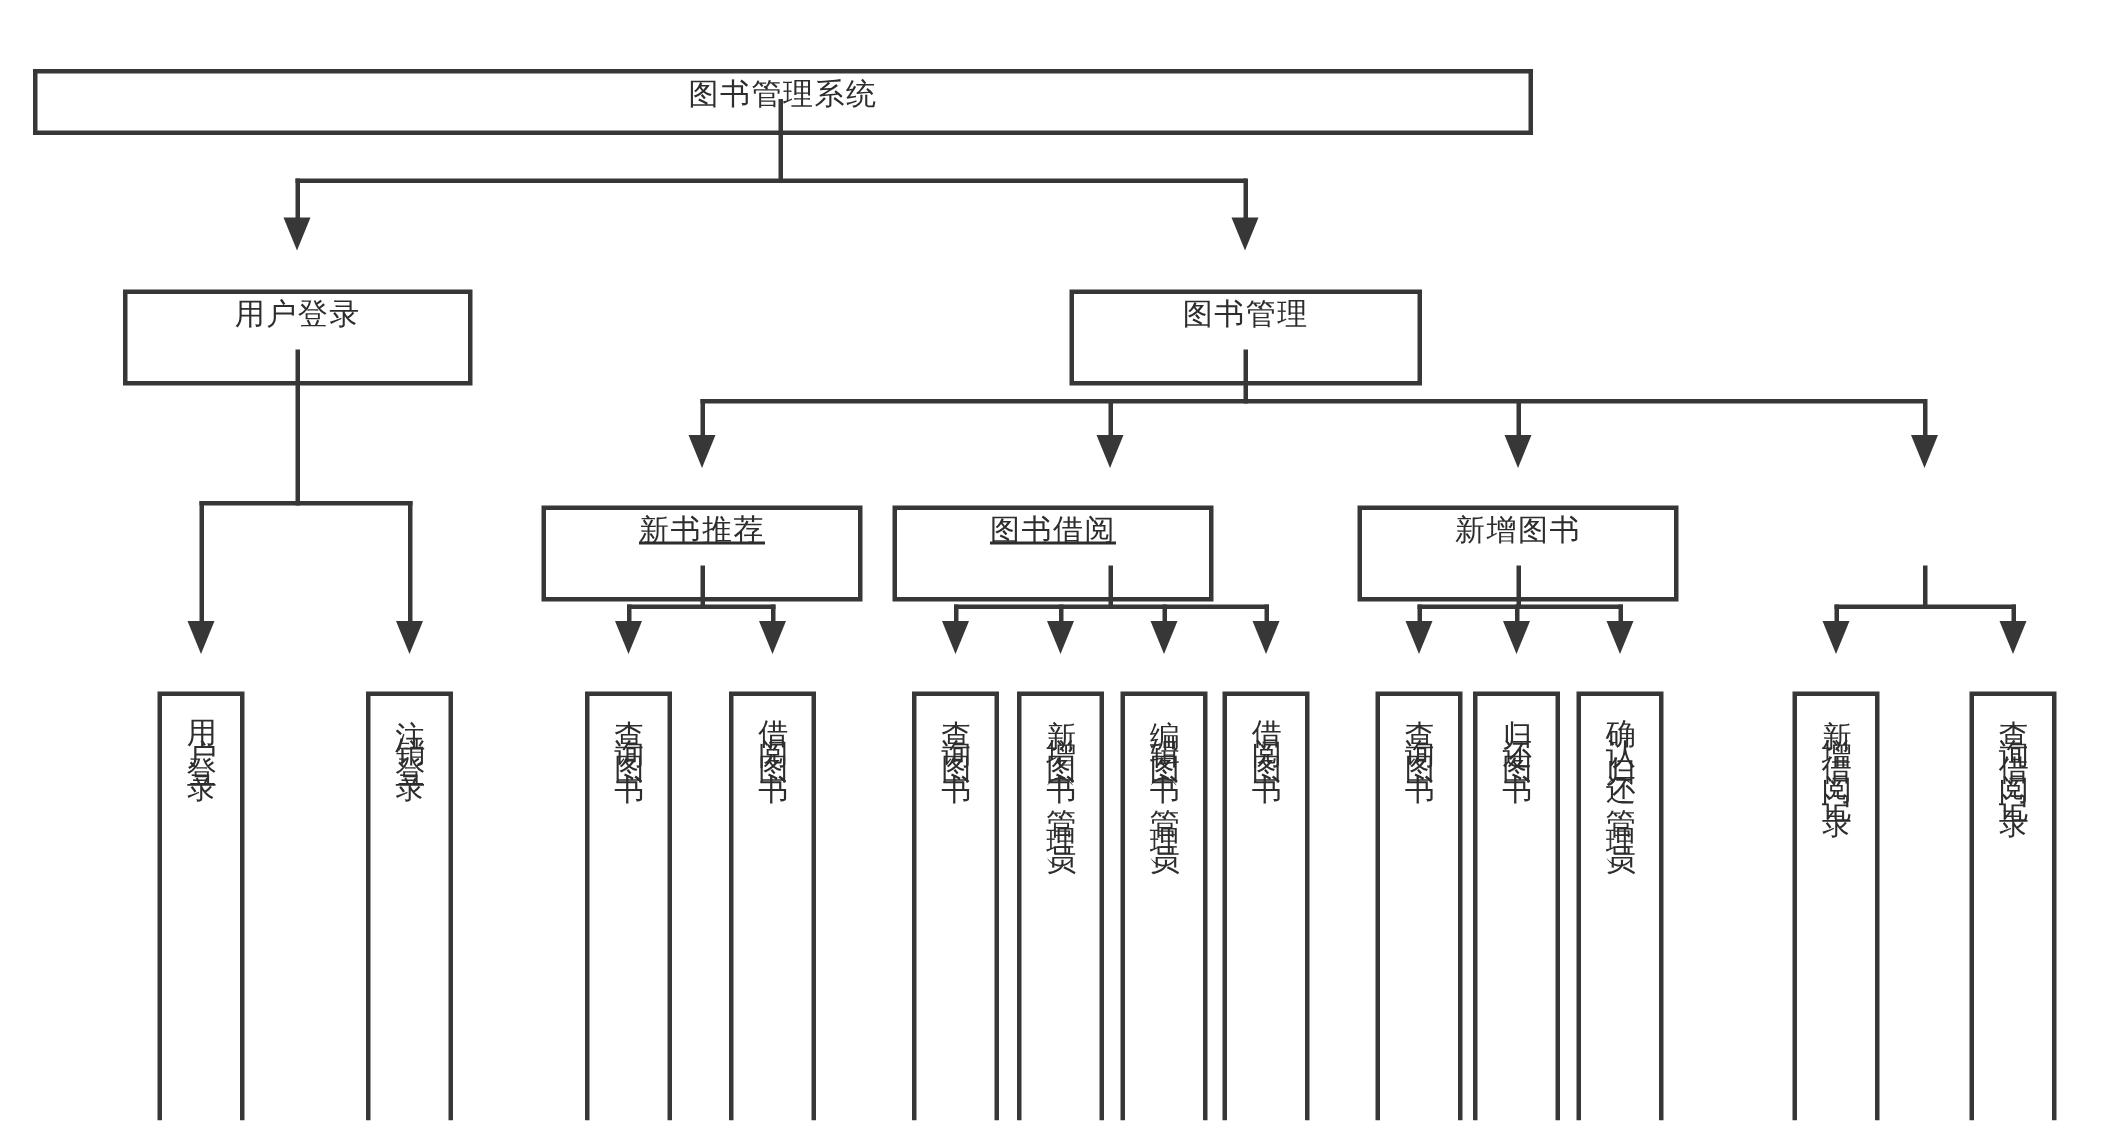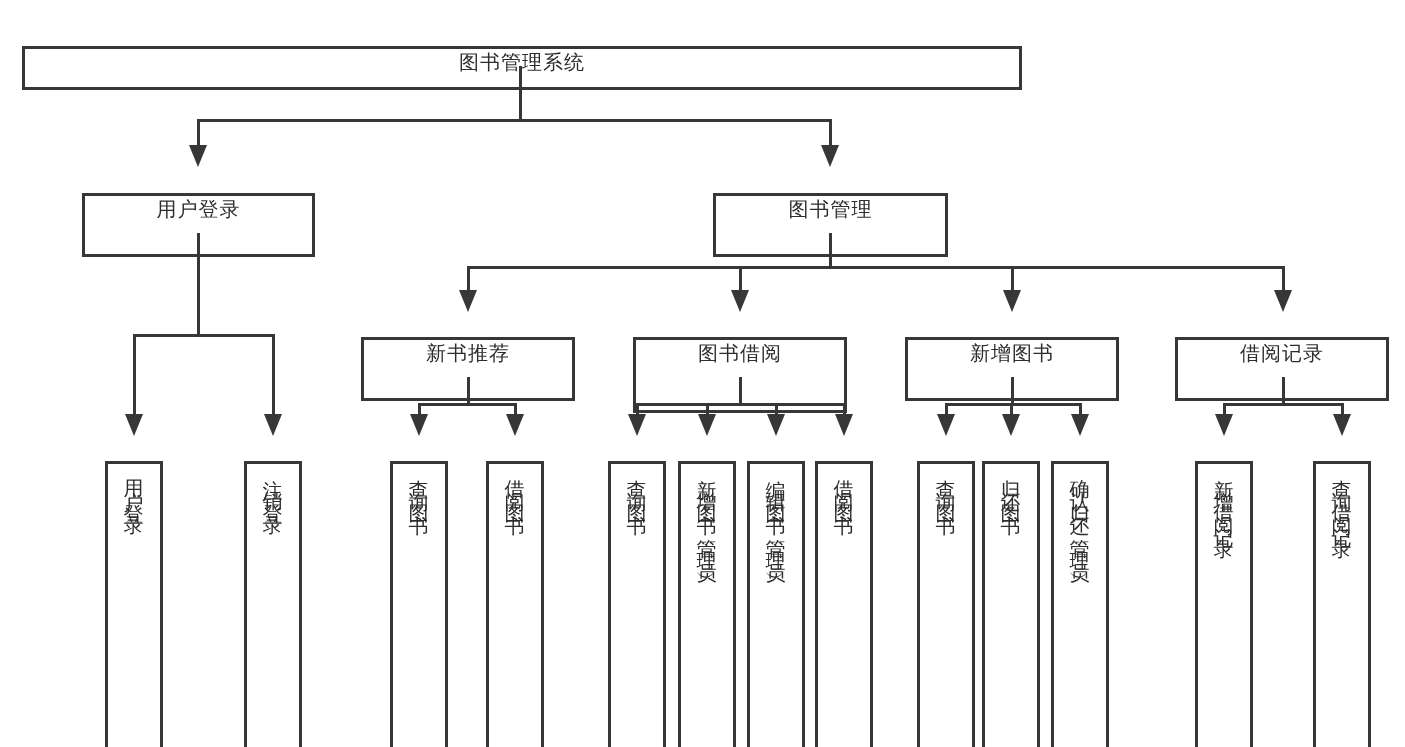--- a/index.html
+++ b/index.html
@@ -43,31 +43,28 @@
     <span>图书管理系统</span>
   </div>
 
   <div class="box" style="left:82px;top:169px;width:233px;height:64px;">
     <span>用户登录</span>
   </div>
   <div class="box" style="left:713px;top:169px;width:235px;height:64px;">
     <span>图书管理</span>
   </div>
 
-  <div class="box" style="left:361px;top:313px;width:214px;height:64px;">
+  <div class="box" style="left:361px;top:313px;width:214px;height:64px;text-decoration:underline;">
     <span>新书推荐</span>
   </div>
-  <div class="box" style="left:633px;top:313px;width:214px;height:76px;">
+  <div class="box" style="left:595px;top:313px;width:214px;height:64px;text-decoration:underline;">
     <span>图书借阅</span>
   </div>
   <div class="box" style="left:905px;top:313px;width:214px;height:64px;">
     <span>新增图书</span>
-  </div>
-  <div class="box" style="left:1175px;top:313px;width:214px;height:64px;">
-    <span>借阅记录</span>
   </div>
 
   <div class="box leaf" style="left:105px;top:437px;width:58px;height:300px;">
     <span>用户登录</span>
   </div>
   <div class="box leaf" style="left:244px;top:437px;width:58px;height:300px;">
     <span>注销登录</span>
   </div>
 
   <div class="box leaf" style="left:390px;top:437px;width:58px;height:300px;">

